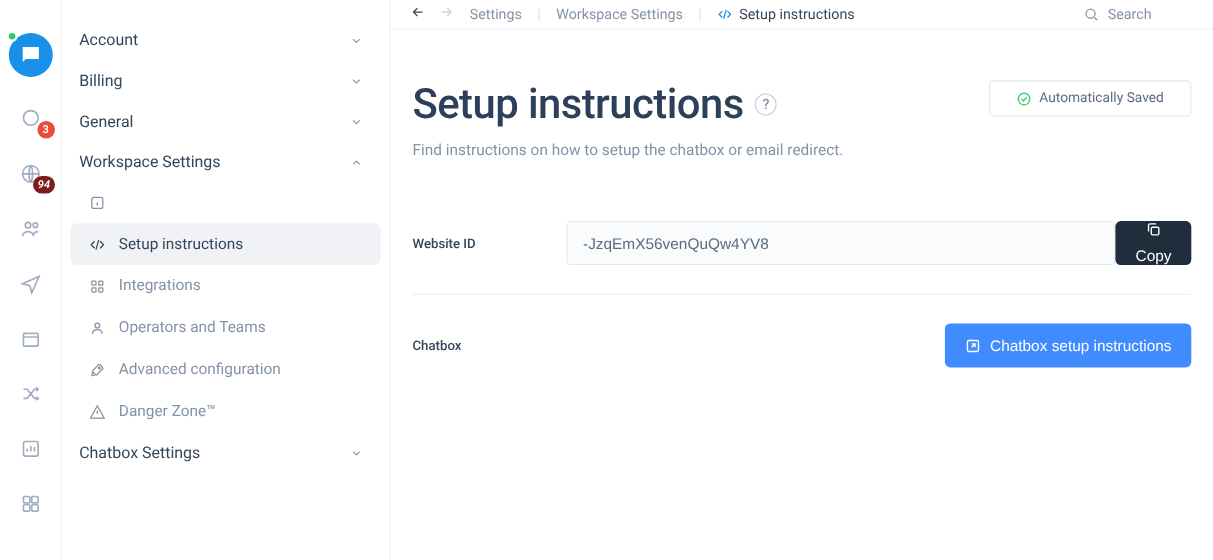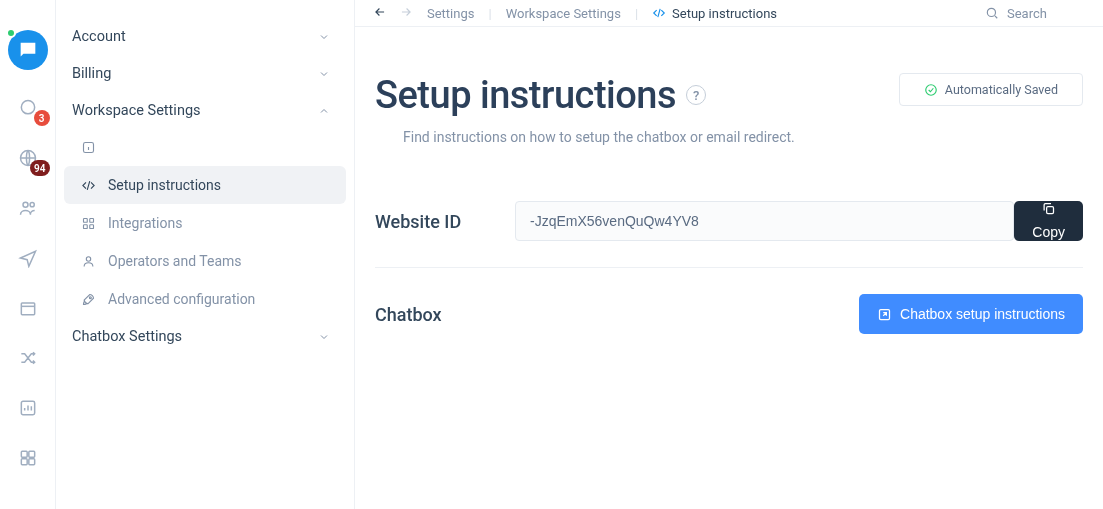--- a/index.html
+++ b/index.html
@@ -47,21 +47,21 @@
       position: absolute;
       min-width: 16px; height: 16px;
       border-radius: 8px;
       font-size: 10px; font-weight: 600;
       color: #fff;
       display: flex; align-items: center; justify-content: center;
       padding: 0 4px;
       bottom: -6px; right: -2px;
     }
     .rail-badge.red { background: #e74c3c; }
-    .rail-badge.blue { background: #7f1d1d; }
+    .rail-badge.blue { background: #7f1d1d; font-style: italic; }
 
     
     .sidebar {
       width: 298px;
       height: 509px;
       padding: 18px 0 0 0;
       overflow-y: auto;
     }
     .side-section {
       display: flex; align-items: center; justify-content: space-between;
@@ -150,34 +150,33 @@
       font-size: 12.5px;
       color: #5a6b82;
       display: flex; align-items: center; gap: 7px;
     }
     .saved-pill .check { color: #2ecc71; }
     .saved-pill .check svg { width: 14px; height: 14px; display:block; }
     .page-sub {
       color: #8392a7;
       font-size: 14px;
       margin-top: 12px;
-      margin-left: 28px;
     }
 
     .form-row {
       display: flex;
       align-items: center;
       padding: 26px 0;
       border-bottom: 1px solid #edf0f4;
       margin-top: 30px;
     }
     .form-row + .form-row { margin-top: 0; }
     .row-label {
       width: 140px;
-      font-size: 18px;
+      font-size: 12px;
       color: #33475b;
       font-weight: 500;
     }
     .row-body { flex: 1; display: flex; align-items: center; }
     .text-input {
       flex: 1;
       height: 40px;
       border: 1px solid #e4e9ef;
       background: #fafbfc;
       border-radius: 4px;
@@ -298,20 +297,28 @@
   </div>
   <div class="side-section">
     <span>Billing</span>
     <span class="side-chevron">
         <svg viewBox="0 0 24 24" fill="none" stroke="currentColor" stroke-width="2">
           <path d="M6 9l6 6 6-6"></path>
         </svg>
       </span>
   </div>
   <div class="side-section">
+    <span>General</span>
+    <span class="side-chevron">
+        <svg viewBox="0 0 24 24" fill="none" stroke="currentColor" stroke-width="2">
+          <path d="M6 9l6 6 6-6"></path>
+        </svg>
+      </span>
+  </div>
+  <div class="side-section">
     <span>Workspace Settings</span>
     <span class="side-chevron">
         <svg viewBox="0 0 24 24" fill="none" stroke="currentColor" stroke-width="2">
           <path d="M6 15l6-6 6 6"></path>
         </svg>
       </span>
   </div>
 
   <div class="side-sub">
     <span class="sub-icon">
@@ -350,20 +357,29 @@
     <span>Operators and Teams</span>
   </div>
   <div class="side-sub">
     <span class="sub-icon">
         <svg viewBox="0 0 24 24" fill="none" stroke="currentColor" stroke-width="1.8">
           <path d="M5 15c-1 3-1 5-1 5s2 0 5-1M14 4c3 0 6 3 6 6l-9 9-4-2-2-4 9-9z"></path>
           <circle cx="15" cy="9" r="1.5"></circle>
         </svg>
       </span>
     <span>Advanced configuration</span>
+  </div>
+  <div class="side-sub">
+    <span class="sub-icon">
+        <svg viewBox="0 0 24 24" fill="none" stroke="currentColor" stroke-width="1.8">
+          <path d="M12 3l10 18H2L12 3z"></path>
+          <path d="M12 10v5M12 18h.01"></path>
+        </svg>
+      </span>
+    <span>Danger Zone™</span>
   </div>
 
   <div class="side-section">
     <span>Chatbox Settings</span>
     <span class="side-chevron">
         <svg viewBox="0 0 24 24" fill="none" stroke="currentColor" stroke-width="2">
           <path d="M6 9l6 6 6-6"></path>
         </svg>
       </span>
   </div>

